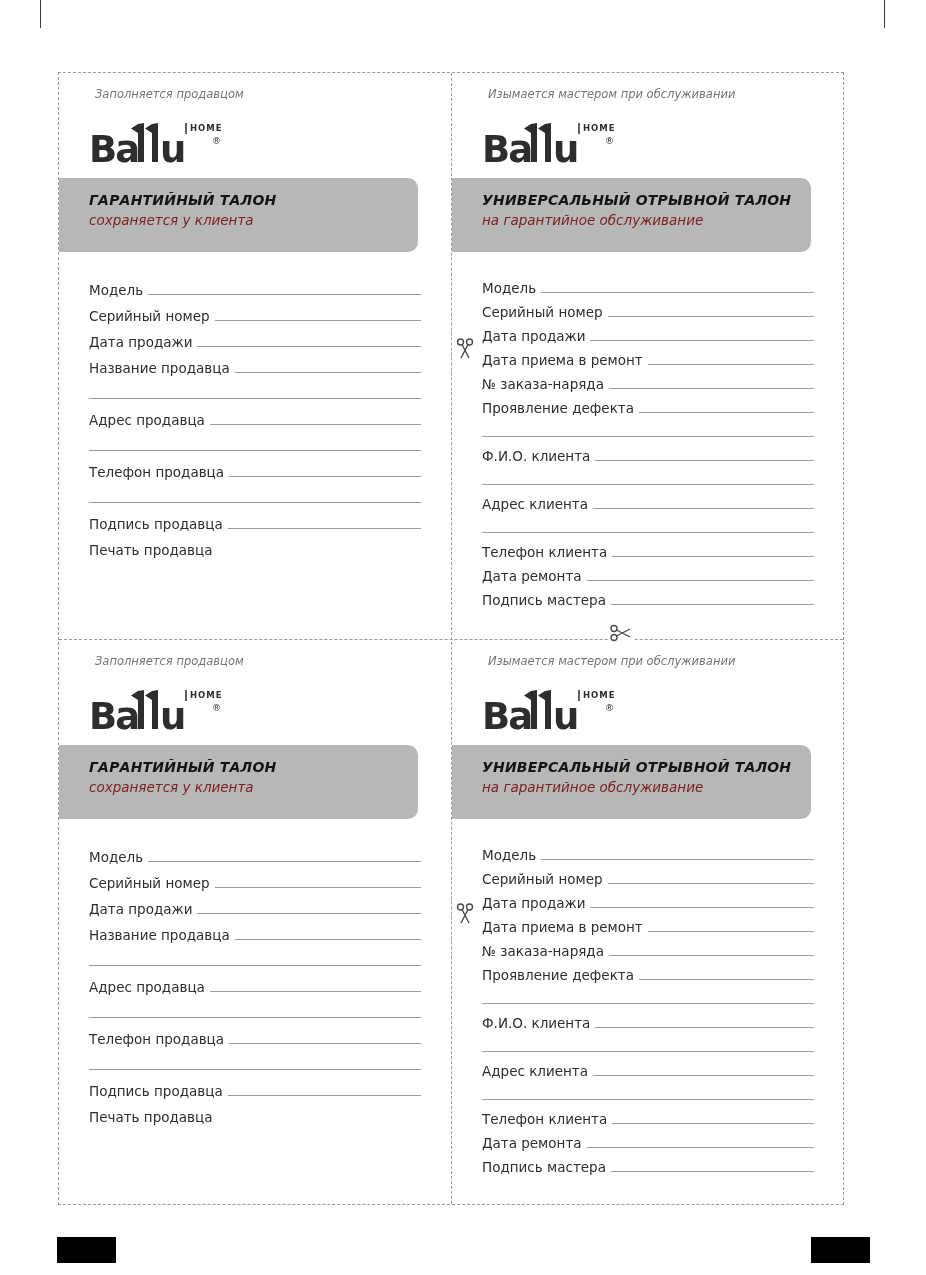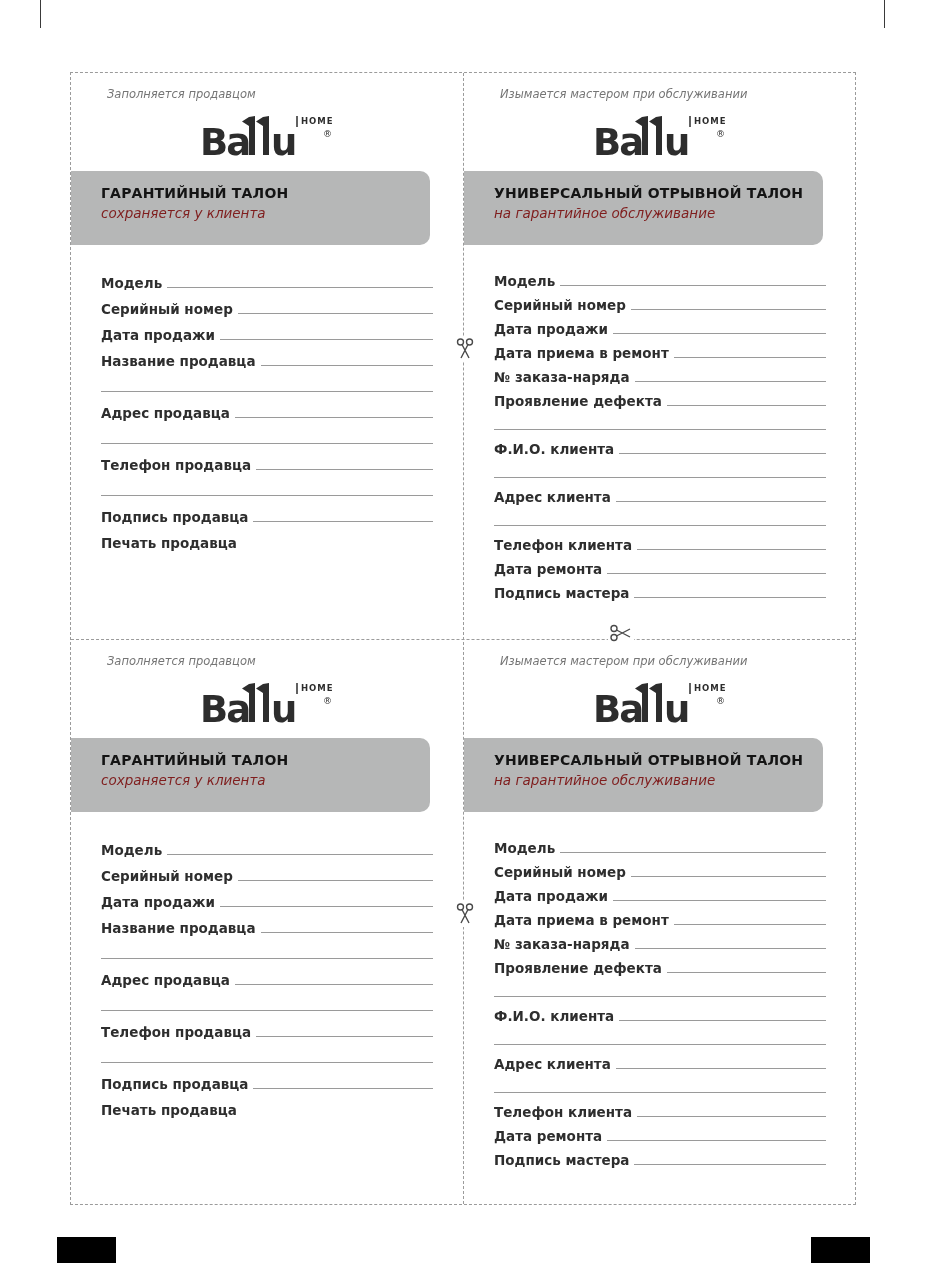--- a/index.html
+++ b/index.html
@@ -16,54 +16,54 @@
   
   .mark-v { position:absolute; top:0; width:1px; height:28px; background:#3a3a3a; }
   .mark-v.left { left:40px; }
   .mark-v.right { left:884px; }
   .ink-bar { position:absolute; top:1237px; height:26px; width:59px; background:#000; }
   .ink-bar.left { left:57px; }
   .ink-bar.right { left:811px; }
 
   
   .sheet {
-    position:absolute; left:70px; top:72px;
+    position:absolute; left:58px; top:72px;
     width:786px; height:1133px;
     border:1px dashed #9b9b9b;
   }
   .divider-v { position:absolute; left:392px; top:0; height:100%; width:0; border-left:1px dashed #9b9b9b; }
   .divider-h { position:absolute; top:566px; left:0; width:100%; height:0; border-top:1px dashed #9b9b9b; }
 
   .cell { position:absolute; width:392px; height:566px; padding:14px 30px 0 30px; }
   .cell.tl { left:0; top:0; }
   .cell.tr { left:393px; top:0; }
   .cell.bl { left:0; top:567px; }
   .cell.br { left:393px; top:567px; }
 
   .filled-by { font-size:11.5px; font-style:italic; color:#757575; margin-left:6px; height:16px; }
 
-  .logo-row { text-align:center; margin-top:12px; height:48px; }
+  .logo-row { text-align:left; margin-top:19px; height:48px; }
   .logo-svg { display:inline-block; }
   .logo-main { font-family:"DejaVu Sans", sans-serif; font-weight:bold; font-size:37px; fill:#2d2d2d; letter-spacing:-2px; }
   .logo-home { font-family:"DejaVu Sans", sans-serif; font-size:8.5px; font-weight:bold; letter-spacing:1px; fill:#2d2d2d; }
   .logo-reg  { font-family:"DejaVu Sans", sans-serif; font-size:9px; fill:#2d2d2d; }
   .logo-flag { fill:#2d2d2d; }
   .logo-pole { stroke:#2d2d2d; stroke-width:1.5; }
 
   .header-bar {
     margin:8px 3px 0 -30px;
     height:74px;
     background:#b6b7b7;
     border-radius:0 10px 10px 0;
     padding:14px 0 0 30px;
   }
-  .header-title { font-size:14px; font-weight:bold; color:#141414; letter-spacing:0.2px; }
+  .header-title { font-size:14px; font-weight:bold; color:#141414; letter-spacing:0.2px;font-style:italic; }
   .header-sub { font-size:13.5px; font-style:italic; color:#7f1d1d; margin-top:4px; }
 
-  .fields { margin-top:22px;font-weight:bold; }
+  .fields { margin-top:22px; }
   .field-row { display:flex; align-items:flex-end; height:26px; }
   .cell.right-c .field-row { height:24px; }
   .flabel { font-size:13.5px; color:#2e2e2e; white-space:nowrap; padding-bottom:2px; }
   .fline { flex:1; border-bottom:1px solid #9a9a9a; margin:0 0 5px 5px; }
   .fline.full { margin-left:0; }
 
   .scissors { position:absolute; background:#fff; padding:1px 2px; line-height:0; }
   .scissors.vert { transform:rotate(90deg); }
   .sc-stroke { fill:none; stroke:#4a4a4a; stroke-width:1.4; }
 </style>

